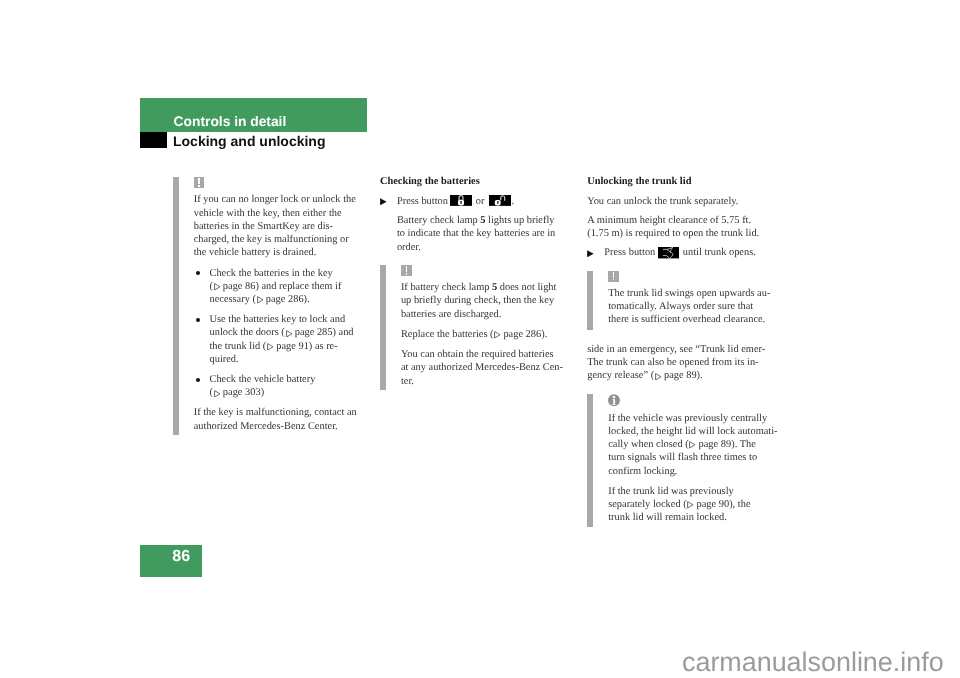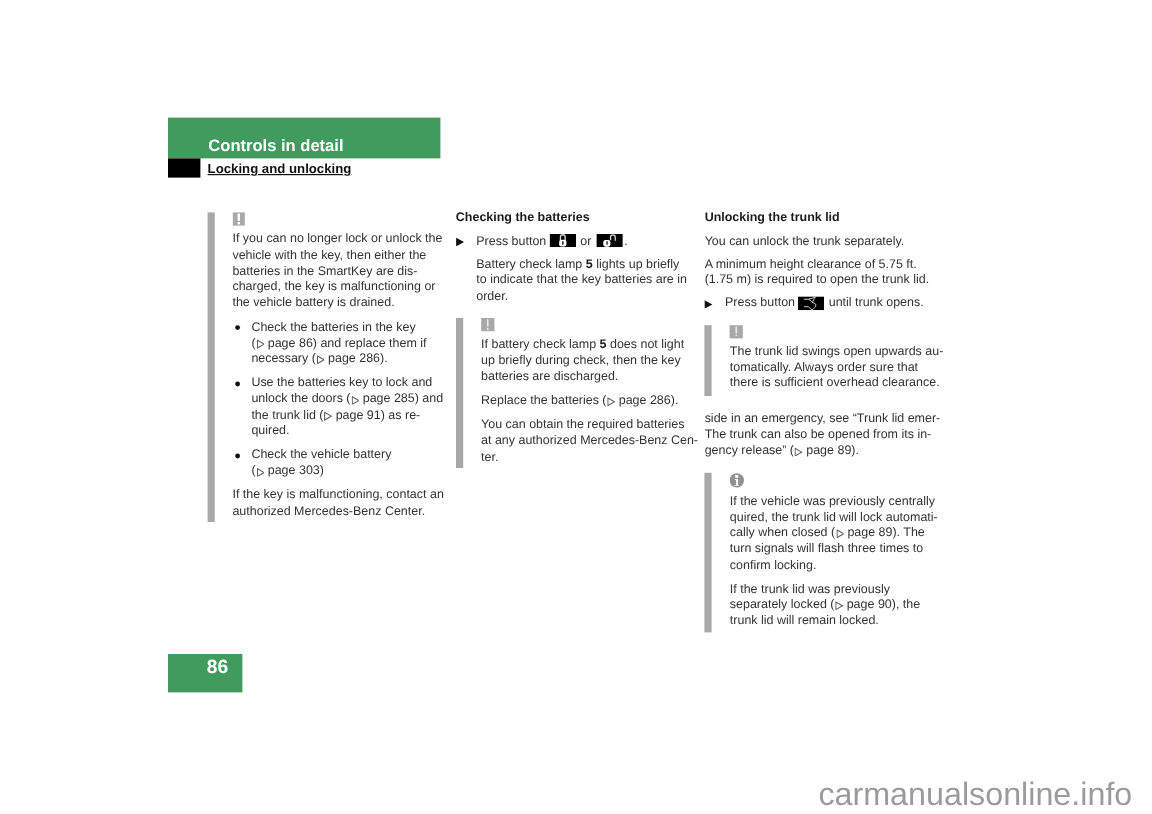--- a/index.html
+++ b/index.html
@@ -6,29 +6,29 @@
   body{width:960px;height:678px;background:#ffffff;
        font-family:"Liberation Sans",sans-serif;
        -webkit-font-smoothing:antialiased;text-rendering:geometricPrecision;}
   .page{position:relative;width:960px;height:678px;overflow:hidden;background:#fff;}
 
   
   .hdr-green{position:absolute;left:140px;top:98.4px;width:227px;height:33.2px;}
   .hdr-title{position:absolute;left:173.6px;top:115.0px;color:#ffffff;
        font-weight:bold;font-size:13.8px;line-height:13.8px;white-space:nowrap;}
   .hdr-black{position:absolute;left:140px;top:131.6px;width:26.8px;height:16.6px;background:#000;}
-  .hdr-sub{position:absolute;left:173.0px;top:134.6px;font-weight:bold;font-size:11px;line-height:12.3px;color:#111;white-space:nowrap;text-decoration:underline;}
+  .hdr-sub{position:absolute;left:173.0px;top:134.6px;font-weight:bold;font-size:14px;line-height:12.3px;color:#111;white-space:nowrap;}
 
   
   .col{position:absolute;font-size:10.4px;color:#333333;}
   #col-left{left:172.7px;top:177.3px;width:200px;}
   #col-middle{left:379.9px;top:175.1px;width:200px;}
   #col-right{left:587.2px;top:175.3px;width:200px;}
 
-  .ln{display:block;height:13.28px;line-height:13.28px;white-space:nowrap;}
+  .ln{display:block;height:13.28px;line-height:13.28px;white-space:nowrap;font-family:Liberation Serif, serif;}
   .heading{font-weight:bold;color:#1a1a1a;}
   .para{margin:0;}
   .para.indented{padding-left:17px;}
   .gap{height:6.85px;}
 
   
   .note{position:relative;padding-left:21px;padding-bottom:2.8px;}
   .note > .bar{position:absolute;left:0;top:0;width:6px;background:#acacac;}
   .icon-warning{display:block;width:10.7px;height:10.8px;background:#acacac;position:relative;margin-bottom:5.2px;}
   .icon-warning i{position:absolute;background:#fff;left:4.7px;width:1.45px;}
@@ -231,21 +231,21 @@
       <div class="gap" style="height:11.8px"></div>
       <div class="note">
         <span class="bar" style="background: rgb(168, 168, 168); height: 133px;"></span>
         <svg class="icon-info" width="12" height="12.6" viewBox="0 0 12 12.6">
           <circle cx="6" cy="6.3" r="6" fill="#919191"></circle>
           <rect x="4.75" y="1.9" width="2.4" height="2.4" rx="0.2" fill="#fff"></rect>
           <path d="M4.4 5.2 H7.05 V10.1 H7.6 V10.8 H3.9 V10.1 H5.3 V5.9 H4.4 Z" fill="#fff"></path>
         </svg>
         <div class="para ">
           <span class="ln">If the vehicle was previously centrally</span>
-          <span class="ln">quired, the trunk lid will lock automati-</span>
+          <span class="ln">locked, the height lid will lock automati-</span>
           <span class="ln">cally when closed (<span class="ptr"><svg width="6.6" height="7.6" viewBox="0 0 6.6 7.6">
                 <path d="M0.55 0.6 L6.05 3.8 L0.55 7.0 Z" fill="none" stroke="#5f5f5f" stroke-width="0.9" stroke-linejoin="miter"></path>
               </svg></span> page 89). The</span>
           <span class="ln">turn signals will flash three times to</span>
           <span class="ln">confirm locking.</span>
         </div>
         <div class="gap" style="height:6.9px"></div>
         <div class="para ">
           <span class="ln">If the trunk lid was previously</span>
           <span class="ln">separately locked (<span class="ptr"><svg width="6.6" height="7.6" viewBox="0 0 6.6 7.6">

